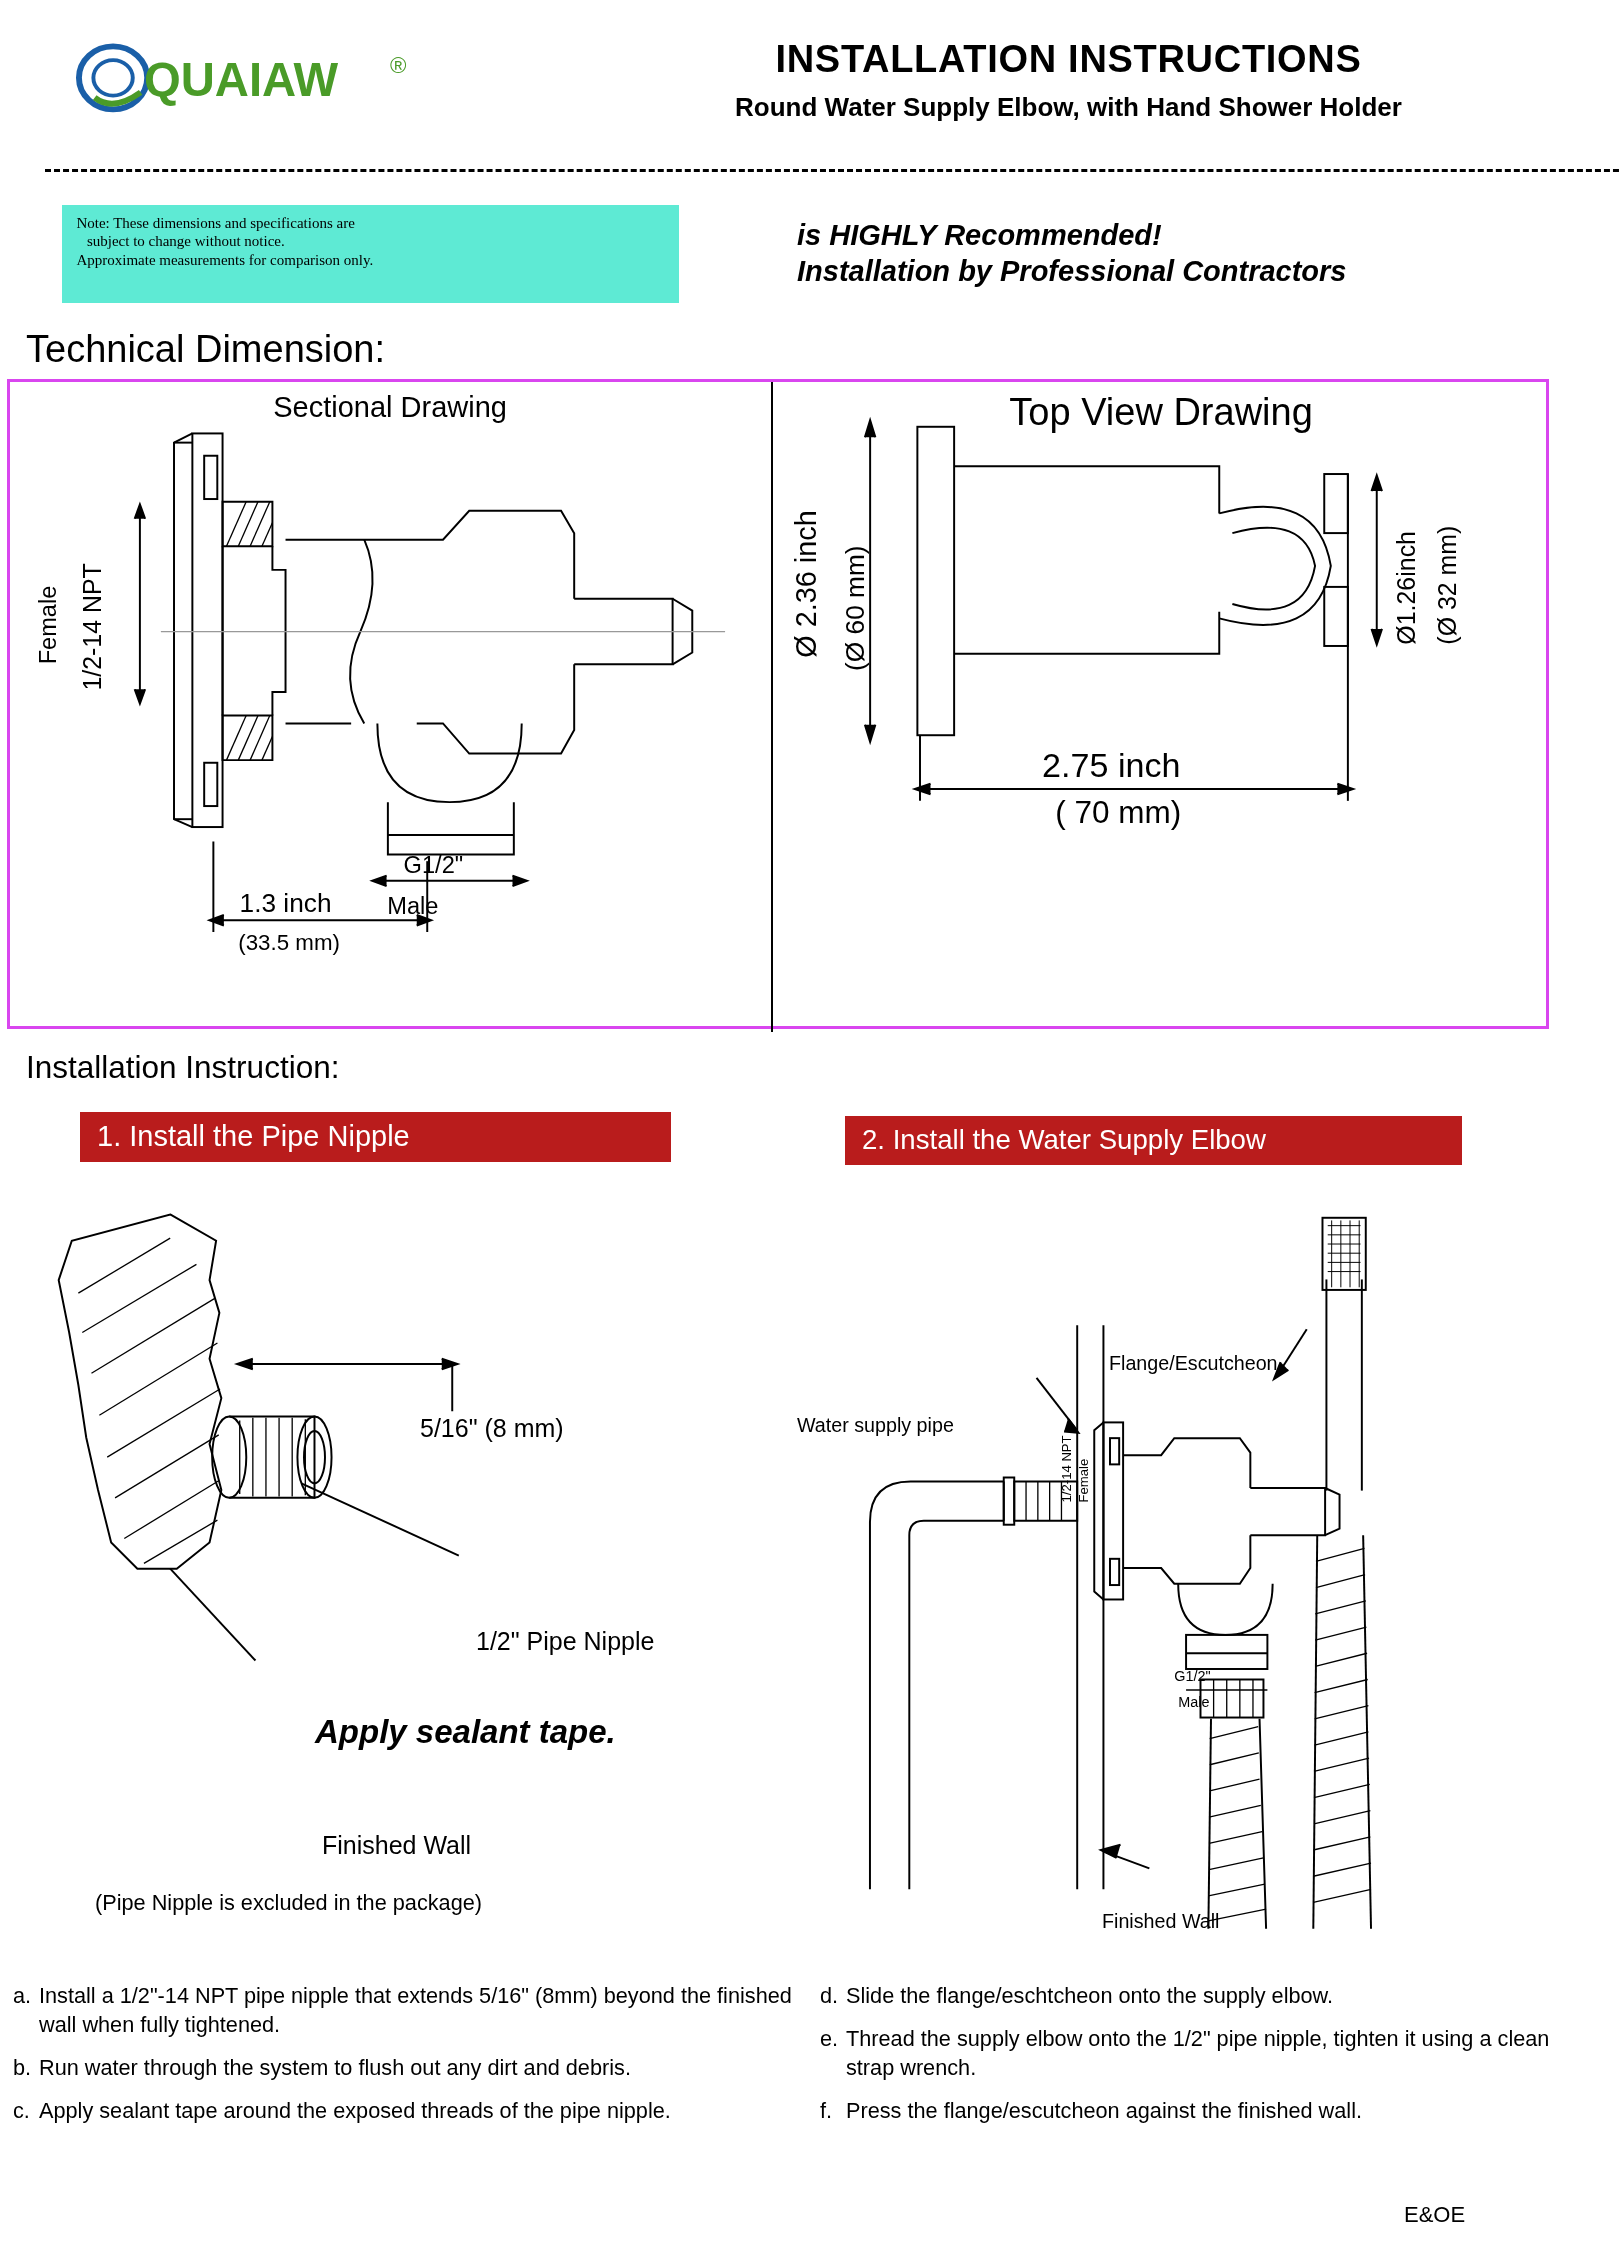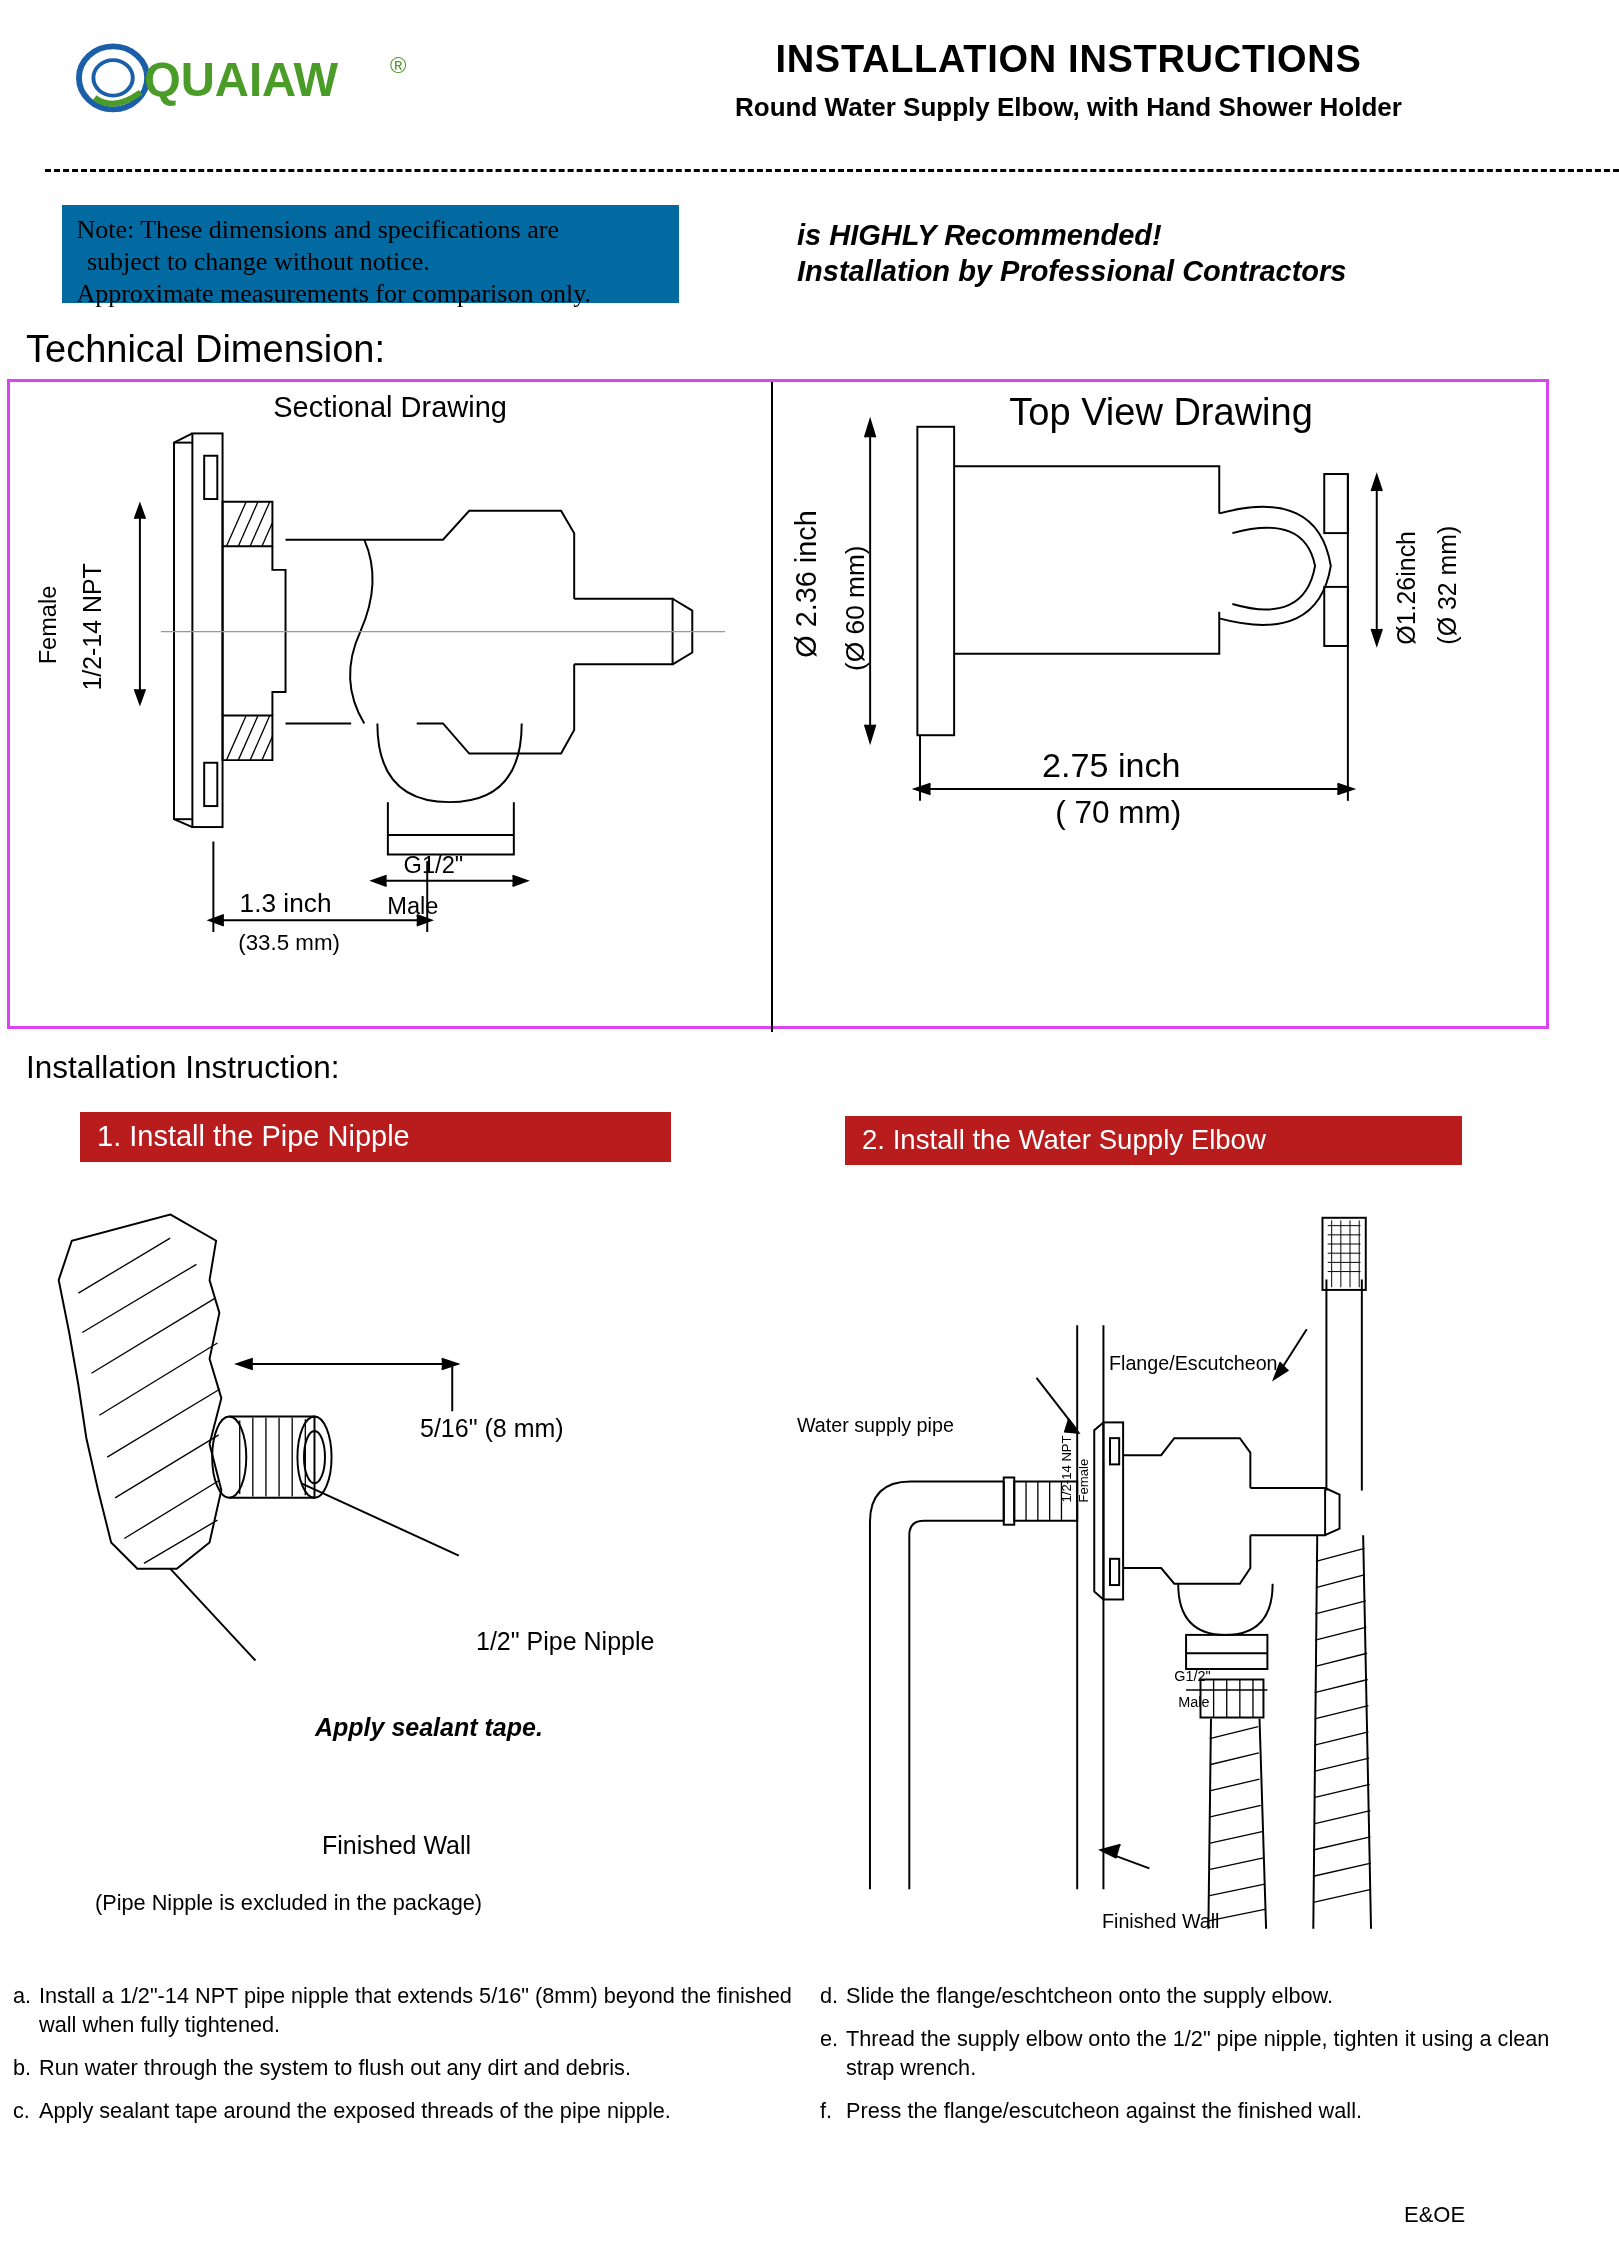--- a/index.html
+++ b/index.html
@@ -28,22 +28,22 @@
     text-align:center; font-size: 26px; font-weight: bold;
   }
   .dashline {
     position:absolute; left: 6.6px; top: 169px; width: 1601px; height: 0;
     border-top: 3.9px dashed #000;
   }
 
   
   .note-box {
     position:absolute; left: 62px; top: 205px; width: 617px; height: 98px;
-    background:#0369a1; padding: 9.2px 14.4px;
-    font-family: "Liberation Serif", serif; font-size: 26px; line-height: 1.22;
+    background:#5eead4; padding: 9.2px 14.4px;
+    font-family: "Liberation Serif", serif; font-size: 15px; line-height: 1.22;
   }
   .note-box div { white-space: pre-line; }
   .note-line2 { text-indent: 10.5px; }
 
   .pro-note {
     position:absolute; left: 797px; top: 217px; width: 787px;
     font-size: 29px; font-weight: bold; font-style: italic; line-height: 1.25;
   }
 
   .sec-title-tech {
@@ -78,21 +78,21 @@
     position:absolute; background:#b91c1c; color:#fff;
     font-size: 29px; padding: 7.9px 17px 9.2px 17px;
   }
   .banner-1 { left: 80px; top: 1112px; width: 591px; }
   .banner-2 { left: 845px; top: 1116px; width: 617px; font-size: 27.6px; }
 
   
   .lbl { position:absolute; font-size: 23.6px; }
   .lbl-816    { left: 420px;  top: 1414px; font-size: 25px; }
   .lbl-nipple { left: 476px;  top: 1627px; font-size: 25px; }
-  .lbl-seal   { left: 315px;  top: 1713px; font-size: 25px; font-style: italic; font-weight: bold; }
+  .lbl-seal   { left: 315px;  top: 1713px; font-size: 33px; font-style: italic; font-weight: bold; }
   .lbl-wall1  { left: 322px;  top: 1831px; font-size: 25px; }
   .lbl-excl   { left: 95px;  top: 1890px; font-size: 21.7px; }
 
   .lbl-flange { left: 1109px; top: 1352px; font-size: 19.7px; }
   .lbl-wsp    { left: 797px; top: 1414px; font-size: 19.7px; }
   .lbl-wall2  { left: 1102px; top: 1910px; font-size: 19.7px; }
 
   
   .col-left  { position:absolute; left: 13px;   top: 1982px; width: 797px; font-size: 21.7px; line-height: 1.32; }
   .col-right { position:absolute; left: 820px; top: 1982px; width: 781px; font-size: 21.7px; line-height: 1.32; }

